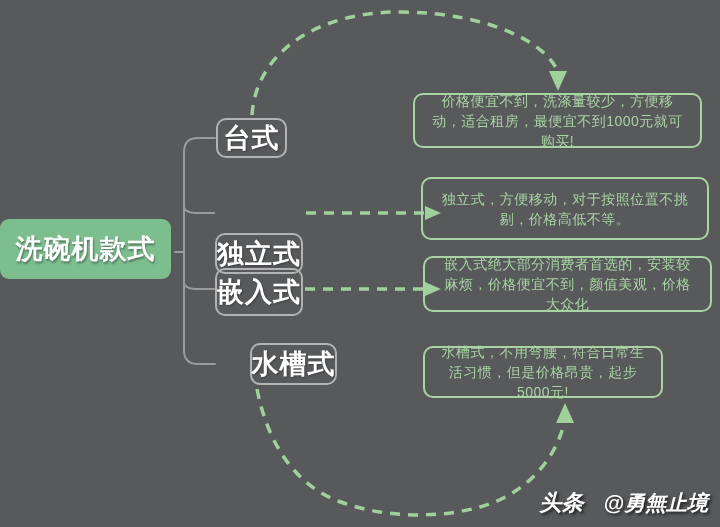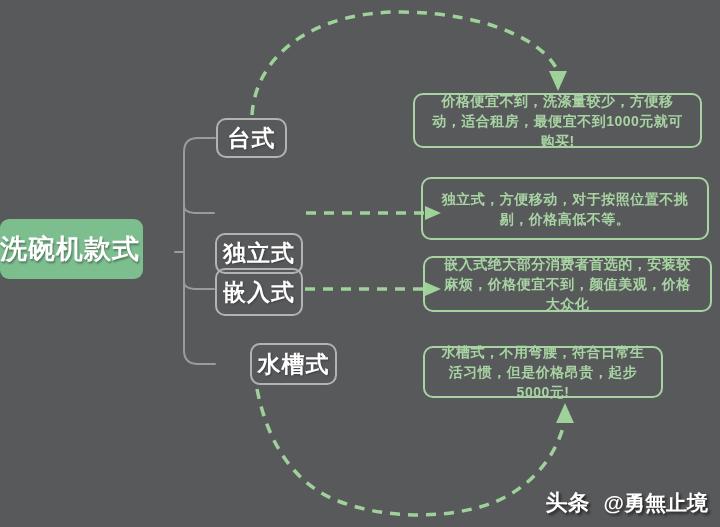--- a/index.html
+++ b/index.html
@@ -22,79 +22,80 @@
     overflow: hidden;
   }
   .connector-layer {
     position: absolute;
     left: 0; top: 0;
     width: 720px; height: 527px;
   }
   .root-topic {
     position: absolute;
     left: 0; top: 219px;
-    width: 143px; height: 60px;
+    width: 171px; height: 60px;
     background: var(--root-fill, #7dbe8f);
     border-radius: 9px;
-    display: flex; align-items: center; justify-content: flex-start;
+    display: flex; align-items: center; justify-content: center;
   }
   .root-topic .label {
     color: var(--text-white, #fff);
     font-size: 27px;
     font-weight: 700;
     letter-spacing: 1px;
     text-shadow: 1px 2px 2px rgba(0,0,0,0.35);
     white-space: nowrap;
   }
   .topic-node {
     position: absolute;
     border: 2px solid var(--node-border, #b3b3b3);
     border-radius: 10px;
     background: transparent;
     display: flex; align-items: center; justify-content: center;
   }
   .topic-node .label {
     color: var(--text-white, #fff);
-    font-size: 23px;
+    font-size: 27px;
     font-weight: 700;
     letter-spacing: 1px;
     text-shadow: 1px 1px 2px rgba(0,0,0,0.3);
     white-space: nowrap;
   }
   .node-1 { left: 216px; top: 118px; width: 71px; height: 40px; }
   .node-2 { left: 215px; top: 193px; width: 88px; height: 41px; margin-top: 40px; }
   .node-3 { left: 215px; top: 268px; width: 88px; height: 48px; }
   .node-4 { left: 216px; top: 343px; width: 87px; height: 42px; margin-left: 34px; }
   .desc-card {
     position: absolute;
     border: 2px solid var(--desc-green, #a8d4a3);
     border-radius: 10px;
     background: transparent;
     display: flex; align-items: center; justify-content: center;
     padding: 4px 14px;
   }
   .desc-card .text {
     color: var(--desc-green, #a8d4a3);
     font-size: 14px;
-    font-weight: 700;
+    font-weight: 400;
     line-height: 20px;
     text-align: center;
     letter-spacing: 0.5px;
   }
   .desc-1 { left: 413px; top: 93px;  width: 289px; height: 55px; }
   .desc-2 { left: 421px; top: 177px; width: 288px; height: 63px; }
   .desc-3 { left: 423px; top: 256px; width: 289px; height: 56px; }
   .desc-4 { left: 423px; top: 346px; width: 240px; height: 52px; }
   .watermark {
     position: absolute;
     right: 12px; bottom: 9px;
-    display: flex; align-items: baseline; gap: 14px;
+    display: flex; align-items: baseline; gap: 20px;
     color: var(--text-white, #fff);
     text-shadow: 2px 2px 3px rgba(0,0,0,0.65);
     white-space: nowrap;
+    font-style: italic;
   }
   .watermark .brand  { font-size: 22px; font-weight: 700; }
   .watermark .handle { font-size: 21px; font-weight: 700; }
 </style>
 </head>
 <body>
 
 <div class="stage">
 
   <svg class="connector-layer" width="720" height="527" viewBox="0 0 720 527" aria-hidden="true">

